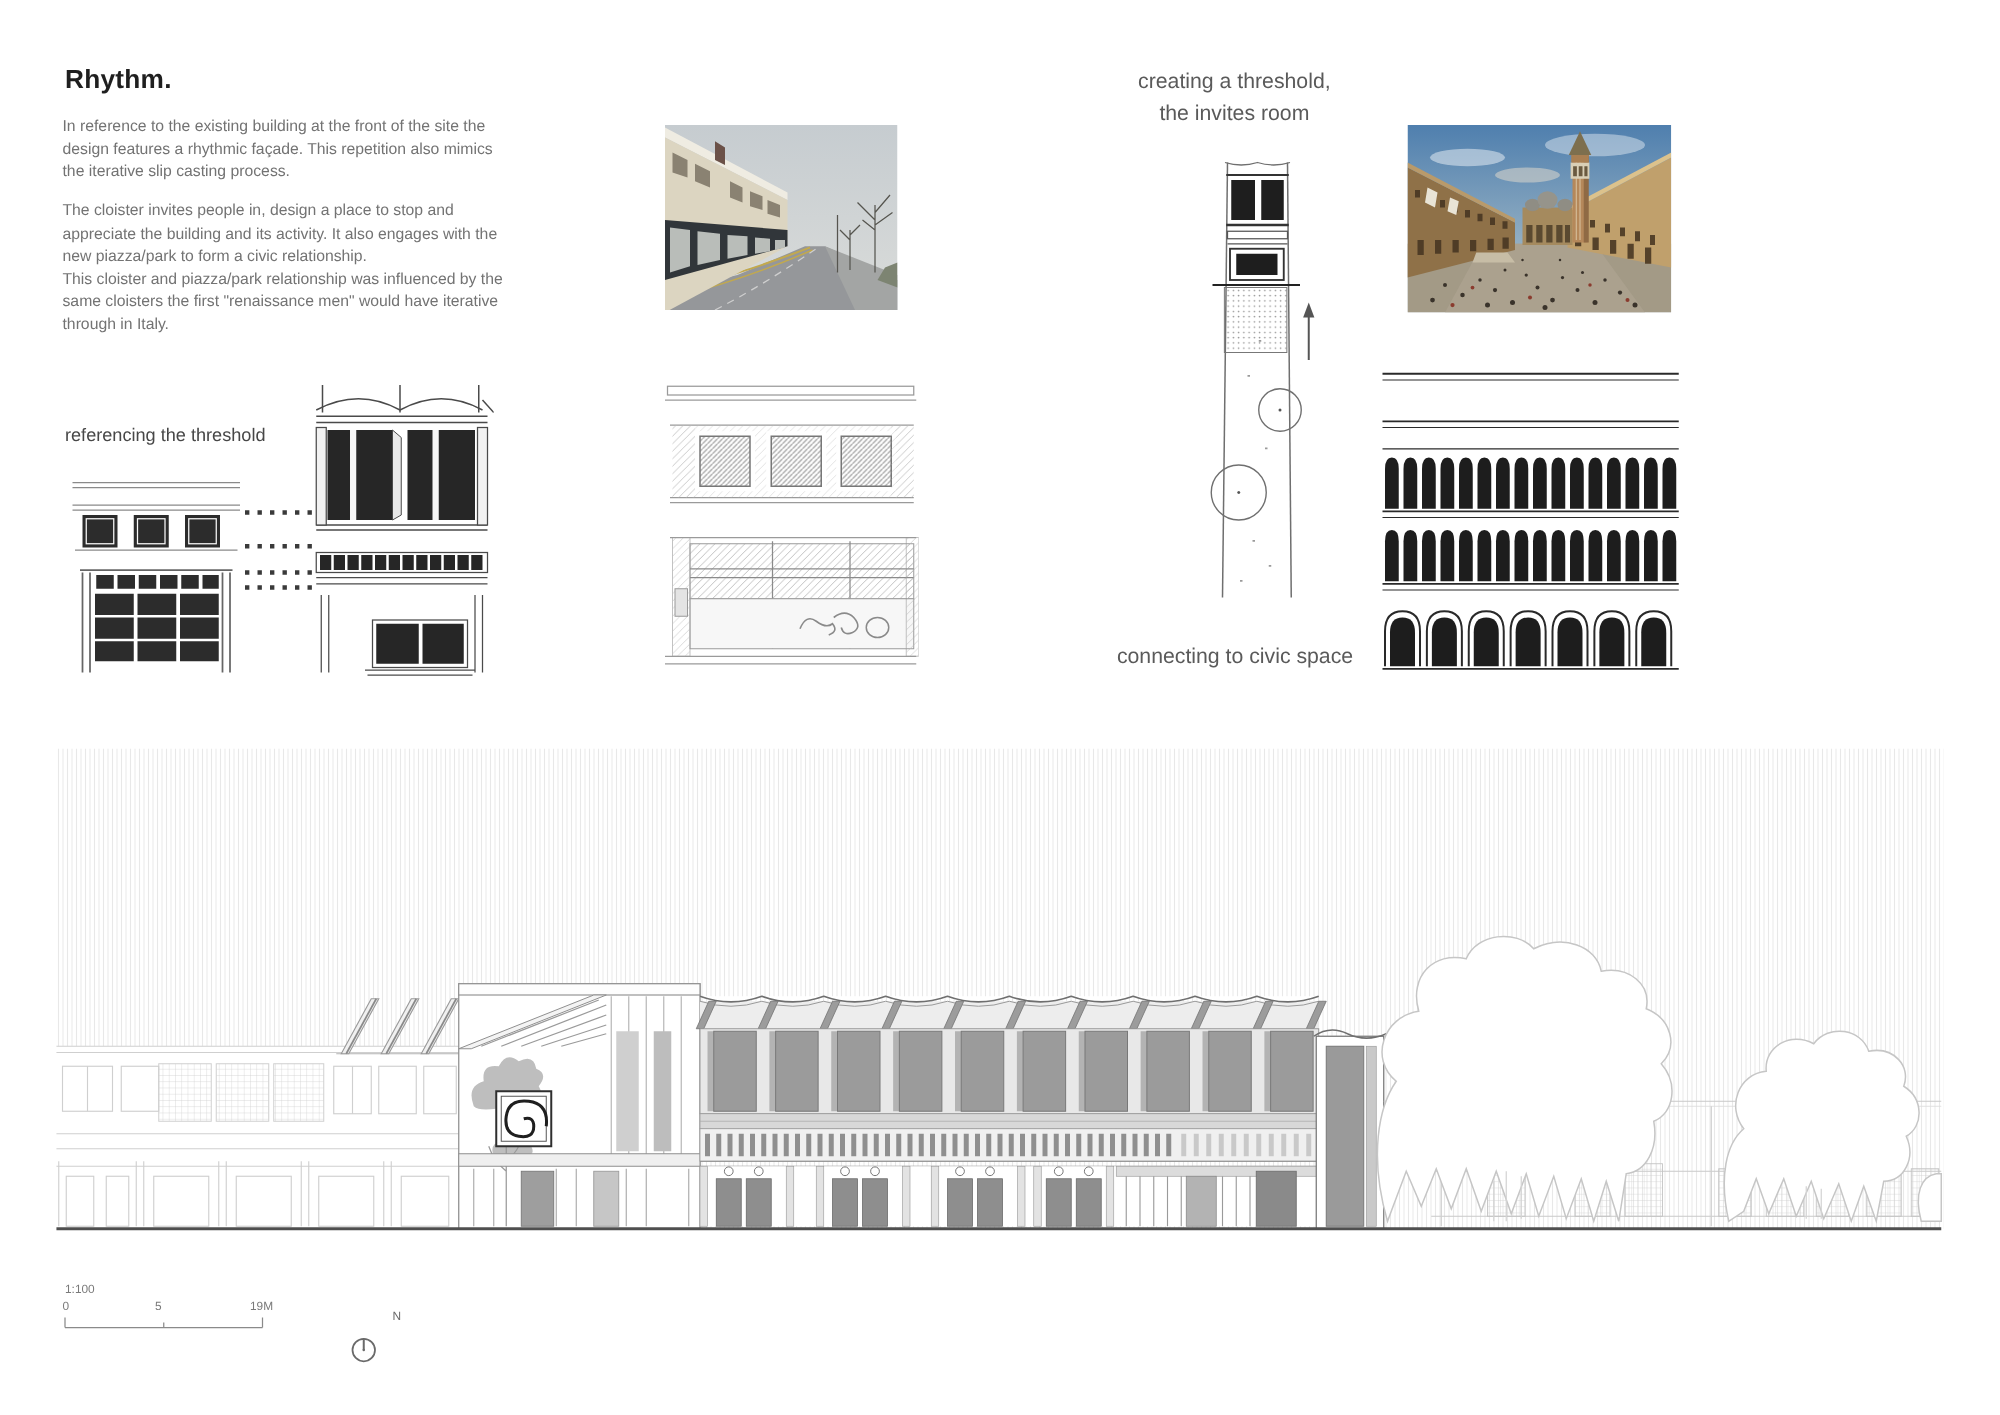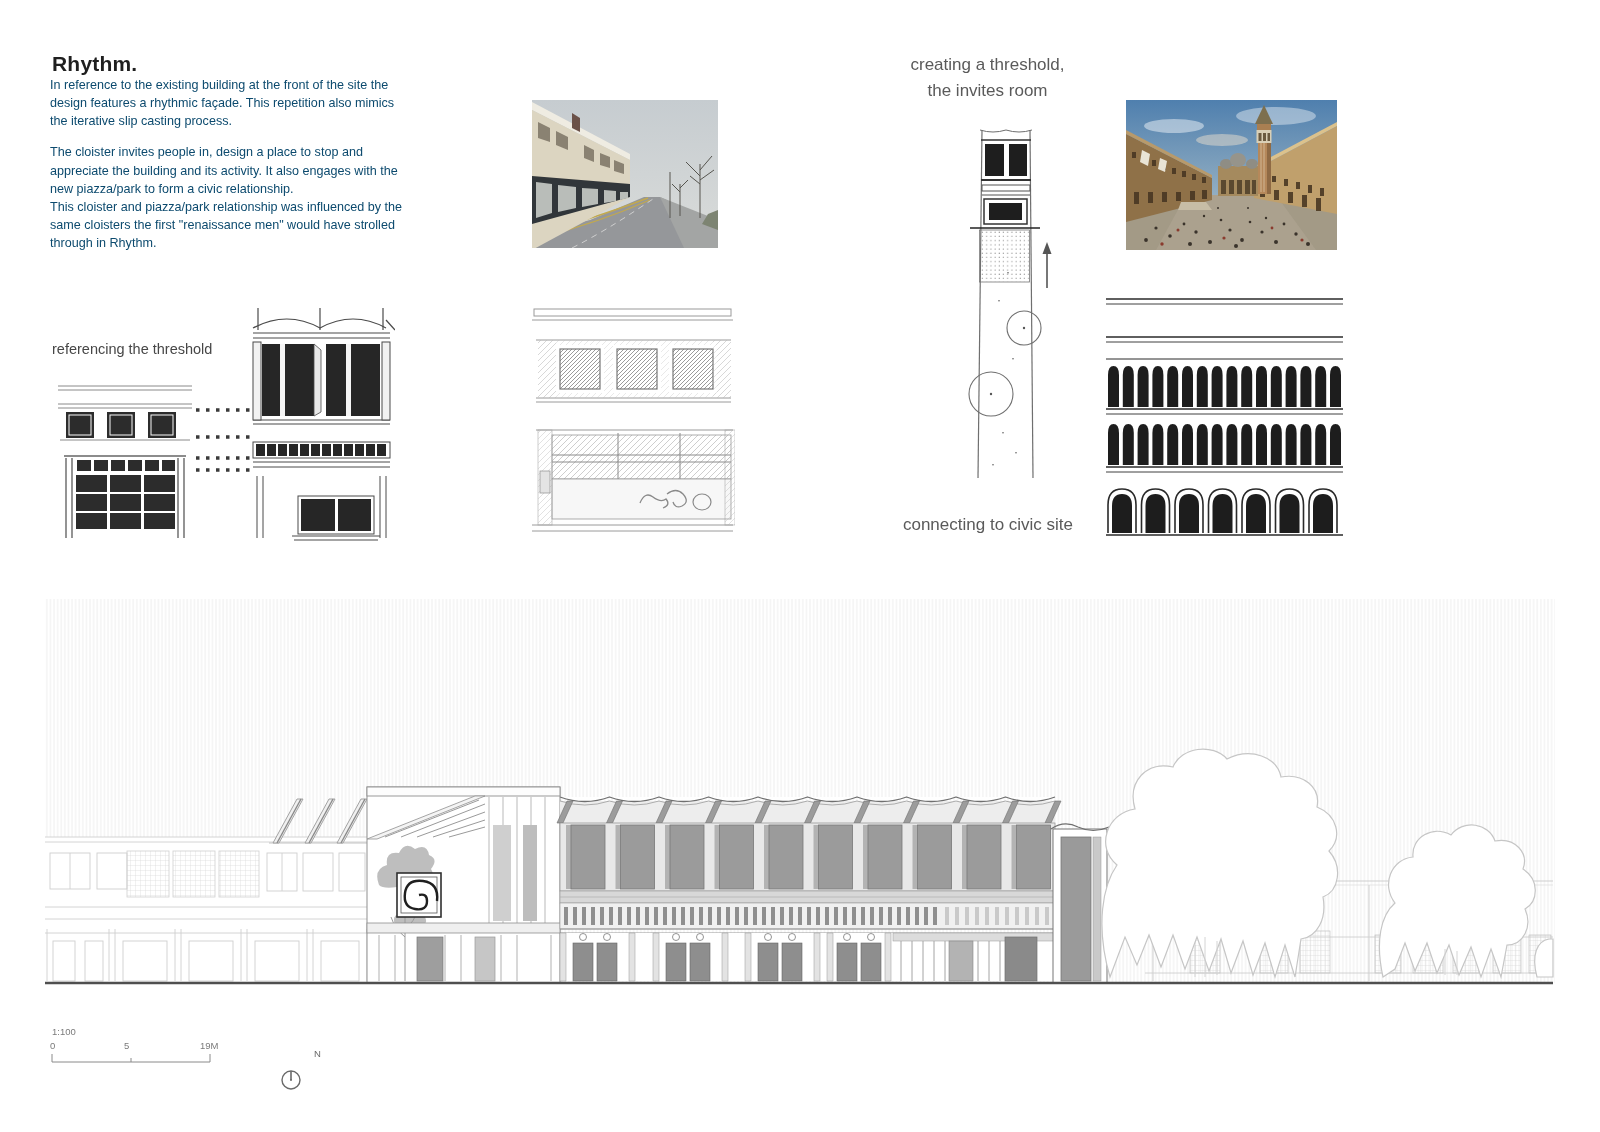--- a/index.html
+++ b/index.html
@@ -3,21 +3,21 @@
 <meta charset="utf-8">
 <style>
   html,body{margin:0;padding:0;background:#ffffff;}
   .sheet{
     position:relative;width:1600px;height:1132px;background:#ffffff;overflow:hidden;
     font-family:"Liberation Sans", sans-serif;color:#4d4d4d;
   }
   .title{
     position:absolute;left:52px;top:52px;font-size:21px;font-weight:bold;color:#1f1f1f;letter-spacing:.2px;
   }
-  .intro{position:absolute;left:50px;top:76px;width:356px;font-size:12.6px;line-height:1.44;color:#0c4a6e;}
+  .intro{position:absolute;left:50px;top:92px;width:356px;font-size:12.6px;line-height:1.44;color:#737373;}
   .intro .para{margin:0 0 13px 0;}
   .intro .para div{margin:0;}
   .cap{font-size:17px;color:#5a5a5a;line-height:1.5;text-align:center;}
   .threshold-caption{position:absolute;left:900px;top:52px;width:175px;}
   .civic-caption{position:absolute;left:888px;top:512px;width:200px;}
   .referencing-label{position:absolute;left:52px;top:341px;font-size:14.5px;color:#474747;}
   .fig{position:absolute;}
   .street-photo{left:532px;top:100px;}
   .venice{left:1126px;top:100px;}
   .tower{left:952px;top:122px;}
@@ -37,29 +37,29 @@
 </head>
 <body>
 
 <div class="sheet">
 
   <div class="title">Rhythm.</div>
   <div class="intro">
     <div class="para">In reference to the existing building at the front of the site the design features a rhythmic façade. This repetition also mimics the iterative slip casting process.</div>
     <div class="para">
       <div>The cloister invites people in, design a place to stop and appreciate the building and its activity. It also engages with the new piazza/park to form a civic relationship.</div>
-      <div>This cloister and piazza/park relationship was influenced by the same cloisters the first "renaissance men" would have strolled through in Rhythm.</div>
+      <div>This cloister and piazza/park relationship was influenced by the same cloisters the first "renaissance men" would have iterative through in Italy.</div>
     </div>
   </div>
 
   <div class="cap threshold-caption">
     <div>creating a threshold,</div>
     <div>the invites room</div>
   </div>
-  <div class="cap civic-caption">connecting to civic site</div>
+  <div class="cap civic-caption">connecting to civic space</div>
   <div class="referencing-label">referencing the threshold</div>
 
   <svg class="fig street-photo" width="186" height="148" viewBox="0 0 186 148">
     <defs>
       <linearGradient id="sky1" x1="0" y1="0" x2="0" y2="1">
         <stop offset="0" stop-color="#c6ccd0"></stop>
           <stop offset="1" stop-color="#dadcda"></stop>
       </linearGradient>
     </defs>
     <rect width="186" height="148" fill="url(#sky1)"></rect>

